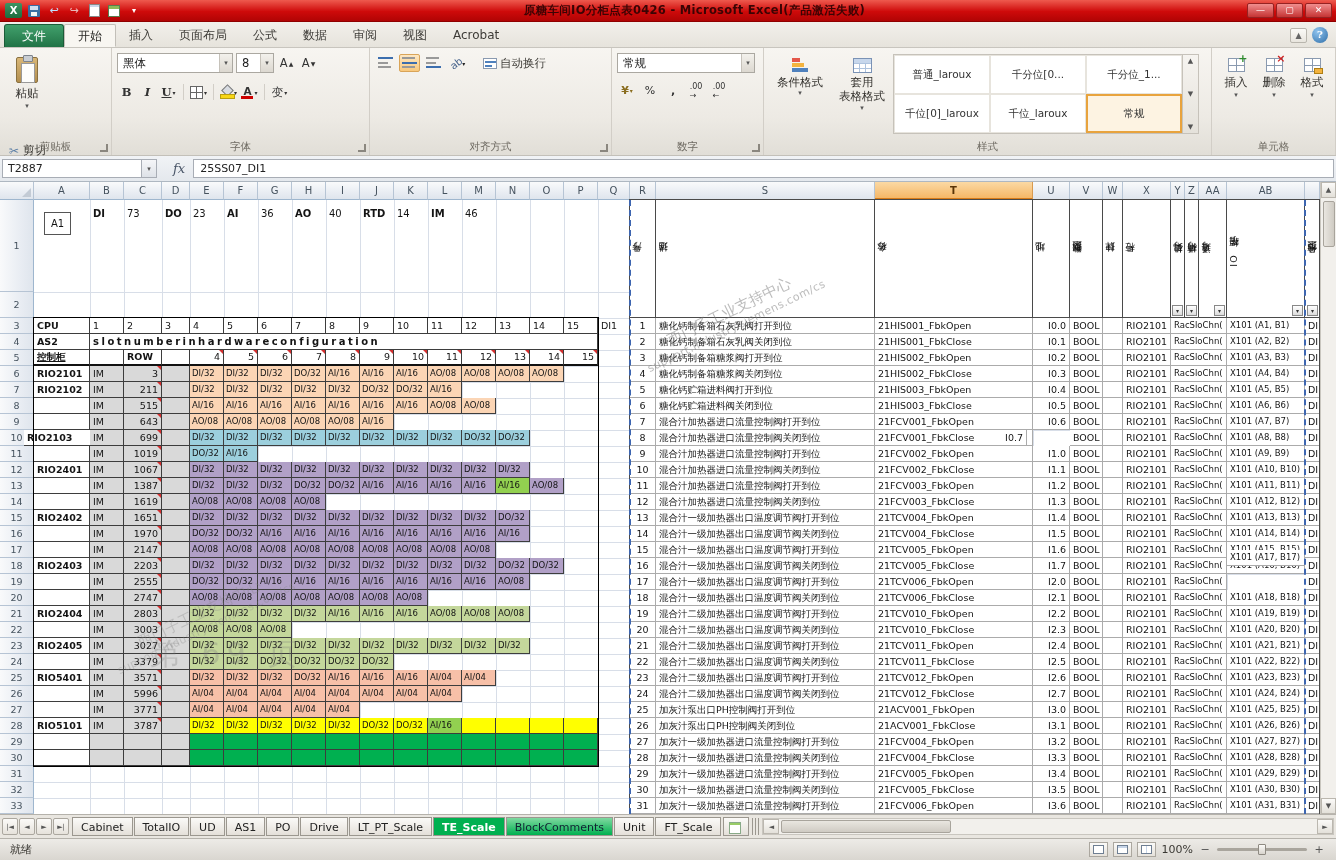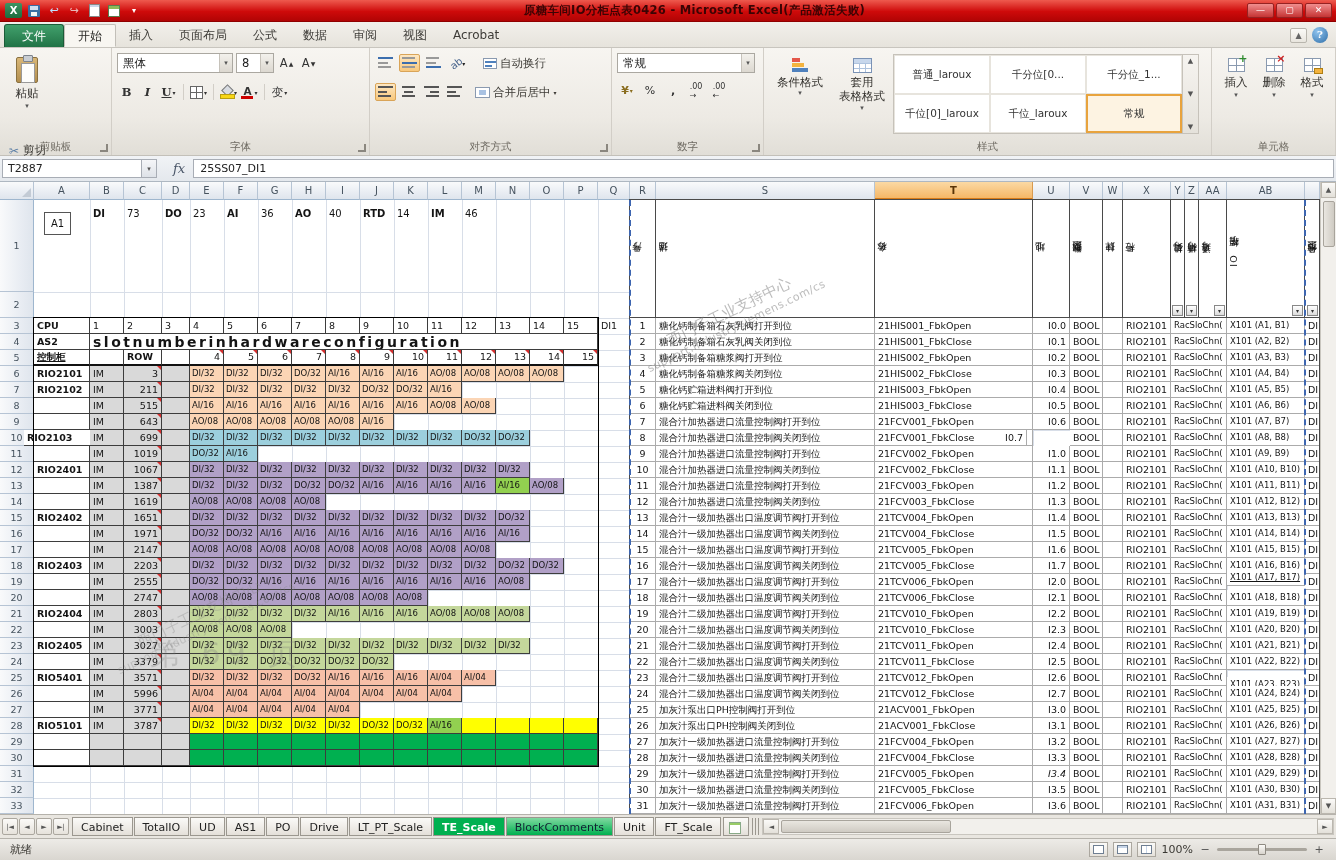--- a/index.html
+++ b/index.html
@@ -115,21 +115,21 @@
 .rhd{background:linear-gradient(90deg,#F9FAFB,#E9EDF3 60%,#DFE5ED);border-right:1px solid #9EB6CE;border-bottom:1px solid #B6C4D4;display:flex;align-items:center;justify-content:center;font-size:9.5px;color:#45525E}
 .la{justify-content:flex-start;padding-left:3px}
 .ra{justify-content:flex-end;padding-right:3px}
 .ca{justify-content:center}
 .bold{font-weight:bold}
 .bt{border-right:1px solid #3D3D3D;border-bottom:1px solid #3D3D3D;background:#fff}
 .hb{border-bottom-width:2px;border-bottom-color:#111}
 .mod{font-size:8.5px;padding-left:2px}
 .cmt{position:relative}
 .cmt::after{content:'';position:absolute;top:0;right:0;border-left:4px solid transparent;border-top:4px solid #D42F2F}
-.spread{letter-spacing:2.5px;font-size:14px}
+.spread{letter-spacing:2.5px;font-size:10px}
 .toprow{align-items:flex-start;padding-top:9px;font-size:10px}
 .a1box{margin:3px 0 0 10px;width:27px;height:23px;border:1px solid #555;display:flex;align-items:center;justify-content:center;font-size:10px}
 .rt{border-right:1px solid #ABABAB;border-bottom:1px solid #ABABAB;background:#fff;font-size:9.5px}
 .small{font-size:8.5px}
 .rth{border-right:1px solid #4A4A4A;border-bottom:1px solid #4A4A4A;background:#fff;position:relative}
 .vtext{position:absolute;left:2px;top:50%;writing-mode:vertical-rl;transform:translateY(-50%) rotate(180deg);font-size:9.5px;letter-spacing:1px;color:#111;white-space:nowrap}
 .fbox{position:absolute;right:1px;bottom:1px;width:11px;height:11px;border:1px solid #888;background:linear-gradient(#fff,#DCDCDC);font-size:6px;line-height:9px;text-align:center;color:#333}
 .ltoutline{border:1px solid #000;pointer-events:none}
 .rtoutline{border:1px solid #4A4A4A;pointer-events:none}
 .pbreak{border-left:2px dashed #3E66B0;pointer-events:none}
@@ -307,39 +307,20 @@
         <span class="abtn">
             <span class="bars b"></span>
           </span>
         <span class="abtn">
             <span class="orient">ab</span>
             <span style="font-size:6px">▾</span>
           </span>
         <span class="wrapbtn" style="margin-left:8px">
             <span class="icon-wrap"></span>
             <span>自动换行</span>
-          </span>
-      </div>
-      <div class="frow2">
-        <span class="abtn on">
-            <span class="bars l"></span>
-          </span>
-        <span class="abtn">
-            <span class="bars c"></span>
-          </span>
-        <span class="abtn">
-            <span class="bars r"></span>
-          </span>
-        <span class="abtn">
-            <span class="bars l"></span>
-          </span>
-        <span class="mergebtn" style="margin-left:4px">
-            <span class="icon-merge"></span>
-            <span>合并后居中</span>
-            <span style="font-size:6px">▾</span>
           </span>
       </div>
       <div class="glabel">对齐方式</div>
       <div class="glauncher"></div>
     </div>
 
     <div class="rgroup" style="width:152px">
       <div class="frow">
         <div class="combo" style="width:138px">
             <span>常规</span>
@@ -711,21 +692,21 @@
       <div class="gc bt mod" style="left: 258px; top: 328px; width: 34px; height: 16px; background: rgb(177, 160, 199);">DI/32</div>
       <div class="gc bt mod" style="left: 292px; top: 328px; width: 34px; height: 16px; background: rgb(177, 160, 199);">DI/32</div>
       <div class="gc bt mod" style="left: 326px; top: 328px; width: 34px; height: 16px; background: rgb(177, 160, 199);">DI/32</div>
       <div class="gc bt mod" style="left: 360px; top: 328px; width: 34px; height: 16px; background: rgb(177, 160, 199);">DI/32</div>
       <div class="gc bt mod" style="left: 394px; top: 328px; width: 34px; height: 16px; background: rgb(177, 160, 199);">DI/32</div>
       <div class="gc bt mod" style="left: 428px; top: 328px; width: 34px; height: 16px; background: rgb(177, 160, 199);">DI/32</div>
       <div class="gc bt mod" style="left: 462px; top: 328px; width: 34px; height: 16px; background: rgb(177, 160, 199);">DI/32</div>
       <div class="gc bt mod" style="left: 496px; top: 328px; width: 34px; height: 16px; background: rgb(177, 160, 199);">DO/32</div>
       <div class="gc bt bold la" style="left: 34px; top: 344px; width: 56px; height: 16px;"></div>
       <div class="gc bt la" style="left: 90px; top: 344px; width: 34px; height: 16px; background: rgb(217, 217, 217);">IM</div>
-      <div class="gc bt ra cmt" style="left: 124px; top: 344px; width: 38px; height: 16px; background: rgb(217, 217, 217);">1971</div>
+      <div class="gc bt ra cmt" style="left: 124px; top: 344px; width: 38px; height: 16px; background: rgb(217, 217, 217);">1970</div>
       <div class="gc bt" style="left: 162px; top: 344px; width: 28px; height: 16px; background: rgb(217, 217, 217);"></div>
       <div class="gc bt mod" style="left: 190px; top: 344px; width: 34px; height: 16px; background: rgb(177, 160, 199);">DO/32</div>
       <div class="gc bt mod" style="left: 224px; top: 344px; width: 34px; height: 16px; background: rgb(177, 160, 199);">DO/32</div>
       <div class="gc bt mod" style="left: 258px; top: 344px; width: 34px; height: 16px; background: rgb(177, 160, 199);">AI/16</div>
       <div class="gc bt mod" style="left: 292px; top: 344px; width: 34px; height: 16px; background: rgb(177, 160, 199);">AI/16</div>
       <div class="gc bt mod" style="left: 326px; top: 344px; width: 34px; height: 16px; background: rgb(177, 160, 199);">AI/16</div>
       <div class="gc bt mod" style="left: 360px; top: 344px; width: 34px; height: 16px; background: rgb(177, 160, 199);">AI/16</div>
       <div class="gc bt mod" style="left: 394px; top: 344px; width: 34px; height: 16px; background: rgb(177, 160, 199);">AI/16</div>
       <div class="gc bt mod" style="left: 428px; top: 344px; width: 34px; height: 16px; background: rgb(177, 160, 199);">AI/16</div>
       <div class="gc bt mod" style="left: 462px; top: 344px; width: 34px; height: 16px; background: rgb(177, 160, 199);">AI/16</div>
@@ -1113,21 +1094,21 @@
       <div class="gc rt la small" style="left: 1227px; top: 376px; width: 78px; height: 16px;">X101 (A16, B16)</div>
       <div class="gc rt la" style="left: 1305px; top: 376px; width: 15px; height: 16px;">DI</div>
       <div class="gc rt ca" style="left: 630px; top: 392px; width: 26px; height: 16px;">17</div>
       <div class="gc rt la" style="left: 656px; top: 392px; width: 219px; height: 16px;">混合汁一级加热器出口温度调节阀打开到位</div>
       <div class="gc rt la" style="left: 875px; top: 392px; width: 158px; height: 16px; text-align: center;">21TCV006_FbkOpen</div>
       <div class="gc rt ra" style="left: 1033px; top: 392px; width: 37px; height: 16px;">I2.0</div>
       <div class="gc rt la" style="left: 1070px; top: 392px; width: 33px; height: 16px;">BOOL</div>
       <div class="gc rt" style="left: 1103px; top: 392px; width: 20px; height: 16px;"></div>
       <div class="gc rt la" style="left: 1123px; top: 392px; width: 48px; height: 16px;">RIO2101</div>
       <div class="gc rt la small" style="left: 1171px; top: 392px; width: 56px; height: 16px;">RacSloChn(</div>
-      <div class="gc rt la small" style="left: 1227px; top: 388px; width: 78px; height: 16px; text-decoration: underline;">X101 (A17, B17)</div>
+      <div class="gc rt la small" style="left: 1227px; top: 368px; width: 78px; height: 16px;">X101 (A17, B17)</div>
       <div class="gc rt la" style="left: 1305px; top: 392px; width: 15px; height: 16px;">DI</div>
       <div class="gc rt ca" style="left: 630px; top: 408px; width: 26px; height: 16px;">18</div>
       <div class="gc rt la" style="left: 656px; top: 408px; width: 219px; height: 16px;">混合汁一级加热器出口温度调节阀关闭到位</div>
       <div class="gc rt la" style="left: 875px; top: 408px; width: 158px; height: 16px;">21TCV006_FbkClose</div>
       <div class="gc rt ra" style="left: 1033px; top: 408px; width: 37px; height: 16px;">I2.1</div>
       <div class="gc rt la" style="left: 1070px; top: 408px; width: 33px; height: 16px;">BOOL</div>
       <div class="gc rt" style="left: 1103px; top: 408px; width: 20px; height: 16px;"></div>
       <div class="gc rt la" style="left: 1123px; top: 408px; width: 48px; height: 16px;">RIO2101</div>
       <div class="gc rt la small" style="left: 1171px; top: 408px; width: 56px; height: 16px;">RacSloChn(</div>
       <div class="gc rt la small" style="left: 1227px; top: 408px; width: 78px; height: 16px;">X101 (A18, B18)</div>
@@ -1173,21 +1154,21 @@
       <div class="gc rt la small" style="left: 1227px; top: 472px; width: 78px; height: 16px;">X101 (A22, B22)</div>
       <div class="gc rt la" style="left: 1305px; top: 472px; width: 15px; height: 16px;">DI</div>
       <div class="gc rt ca" style="left: 630px; top: 488px; width: 26px; height: 16px;">23</div>
       <div class="gc rt la" style="left: 656px; top: 488px; width: 219px; height: 16px;">混合汁二级加热器出口温度调节阀打开到位</div>
       <div class="gc rt la" style="left: 875px; top: 488px; width: 158px; height: 16px;">21TCV012_FbkOpen</div>
       <div class="gc rt ra" style="left: 1033px; top: 488px; width: 37px; height: 16px;">I2.6</div>
       <div class="gc rt la" style="left: 1070px; top: 488px; width: 33px; height: 16px;">BOOL</div>
       <div class="gc rt" style="left: 1103px; top: 488px; width: 20px; height: 16px;"></div>
       <div class="gc rt la" style="left: 1123px; top: 488px; width: 48px; height: 16px;">RIO2101</div>
       <div class="gc rt la small" style="left: 1171px; top: 488px; width: 56px; height: 16px;">RacSloChn(</div>
-      <div class="gc rt la small" style="left: 1227px; top: 488px; width: 78px; height: 16px; margin-top: 7px;">X101 (A23, B23)</div>
+      <div class="gc rt la small" style="left: 1227px; top: 488px; width: 78px; height: 16px;">X101 (A23, B23)</div>
       <div class="gc rt la" style="left: 1305px; top: 488px; width: 15px; height: 16px;">DI</div>
       <div class="gc rt ca" style="left: 630px; top: 504px; width: 26px; height: 16px;">24</div>
       <div class="gc rt la" style="left: 656px; top: 504px; width: 219px; height: 16px;">混合汁二级加热器出口温度调节阀关闭到位</div>
       <div class="gc rt la" style="left: 875px; top: 504px; width: 158px; height: 16px;">21TCV012_FbkClose</div>
       <div class="gc rt ra" style="left: 1033px; top: 504px; width: 37px; height: 16px;">I2.7</div>
       <div class="gc rt la" style="left: 1070px; top: 504px; width: 33px; height: 16px;">BOOL</div>
       <div class="gc rt" style="left: 1103px; top: 504px; width: 20px; height: 16px;"></div>
       <div class="gc rt la" style="left: 1123px; top: 504px; width: 48px; height: 16px;">RIO2101</div>
       <div class="gc rt la small" style="left: 1171px; top: 504px; width: 56px; height: 16px;">RacSloChn(</div>
       <div class="gc rt la small" style="left: 1227px; top: 504px; width: 78px; height: 16px;">X101 (A24, B24)</div>
@@ -1228,21 +1209,21 @@
       <div class="gc rt ra" style="left: 1033px; top: 568px; width: 37px; height: 16px;">I3.3</div>
       <div class="gc rt la" style="left: 1070px; top: 568px; width: 33px; height: 16px;">BOOL</div>
       <div class="gc rt" style="left: 1103px; top: 568px; width: 20px; height: 16px;"></div>
       <div class="gc rt la" style="left: 1123px; top: 568px; width: 48px; height: 16px;">RIO2101</div>
       <div class="gc rt la small" style="left: 1171px; top: 568px; width: 56px; height: 16px;">RacSloChn(</div>
       <div class="gc rt la small" style="left: 1227px; top: 568px; width: 78px; height: 16px;">X101 (A28, B28)</div>
       <div class="gc rt la" style="left: 1305px; top: 568px; width: 15px; height: 16px;">DI</div>
       <div class="gc rt ca" style="left: 630px; top: 584px; width: 26px; height: 16px;">29</div>
       <div class="gc rt la" style="left: 656px; top: 584px; width: 219px; height: 16px;">加灰汁一级加热器进口流量控制阀打开到位</div>
       <div class="gc rt la" style="left: 875px; top: 584px; width: 158px; height: 16px;">21FCV005_FbkOpen</div>
-      <div class="gc rt ra" style="left: 1033px; top: 584px; width: 37px; height: 16px; font-style: italic;">I3.4</div>
+      <div class="gc rt ra" style="left: 1033px; top: 584px; width: 37px; height: 16px;">I3.4</div>
       <div class="gc rt la" style="left: 1070px; top: 584px; width: 33px; height: 16px;">BOOL</div>
       <div class="gc rt" style="left: 1103px; top: 584px; width: 20px; height: 16px;"></div>
       <div class="gc rt la" style="left: 1123px; top: 584px; width: 48px; height: 16px;">RIO2101</div>
       <div class="gc rt la small" style="left: 1171px; top: 584px; width: 56px; height: 16px;">RacSloChn(</div>
       <div class="gc rt la small" style="left: 1227px; top: 584px; width: 78px; height: 16px;">X101 (A29, B29)</div>
       <div class="gc rt la" style="left: 1305px; top: 584px; width: 15px; height: 16px;">DI</div>
       <div class="gc rt ca" style="left: 630px; top: 600px; width: 26px; height: 16px;">30</div>
       <div class="gc rt la" style="left: 656px; top: 600px; width: 219px; height: 16px;">加灰汁一级加热器进口流量控制阀关闭到位</div>
       <div class="gc rt la" style="left: 875px; top: 600px; width: 158px; height: 16px;">21FCV005_FbkClose</div>
       <div class="gc rt ra" style="left: 1033px; top: 600px; width: 37px; height: 16px;">I3.5</div>

